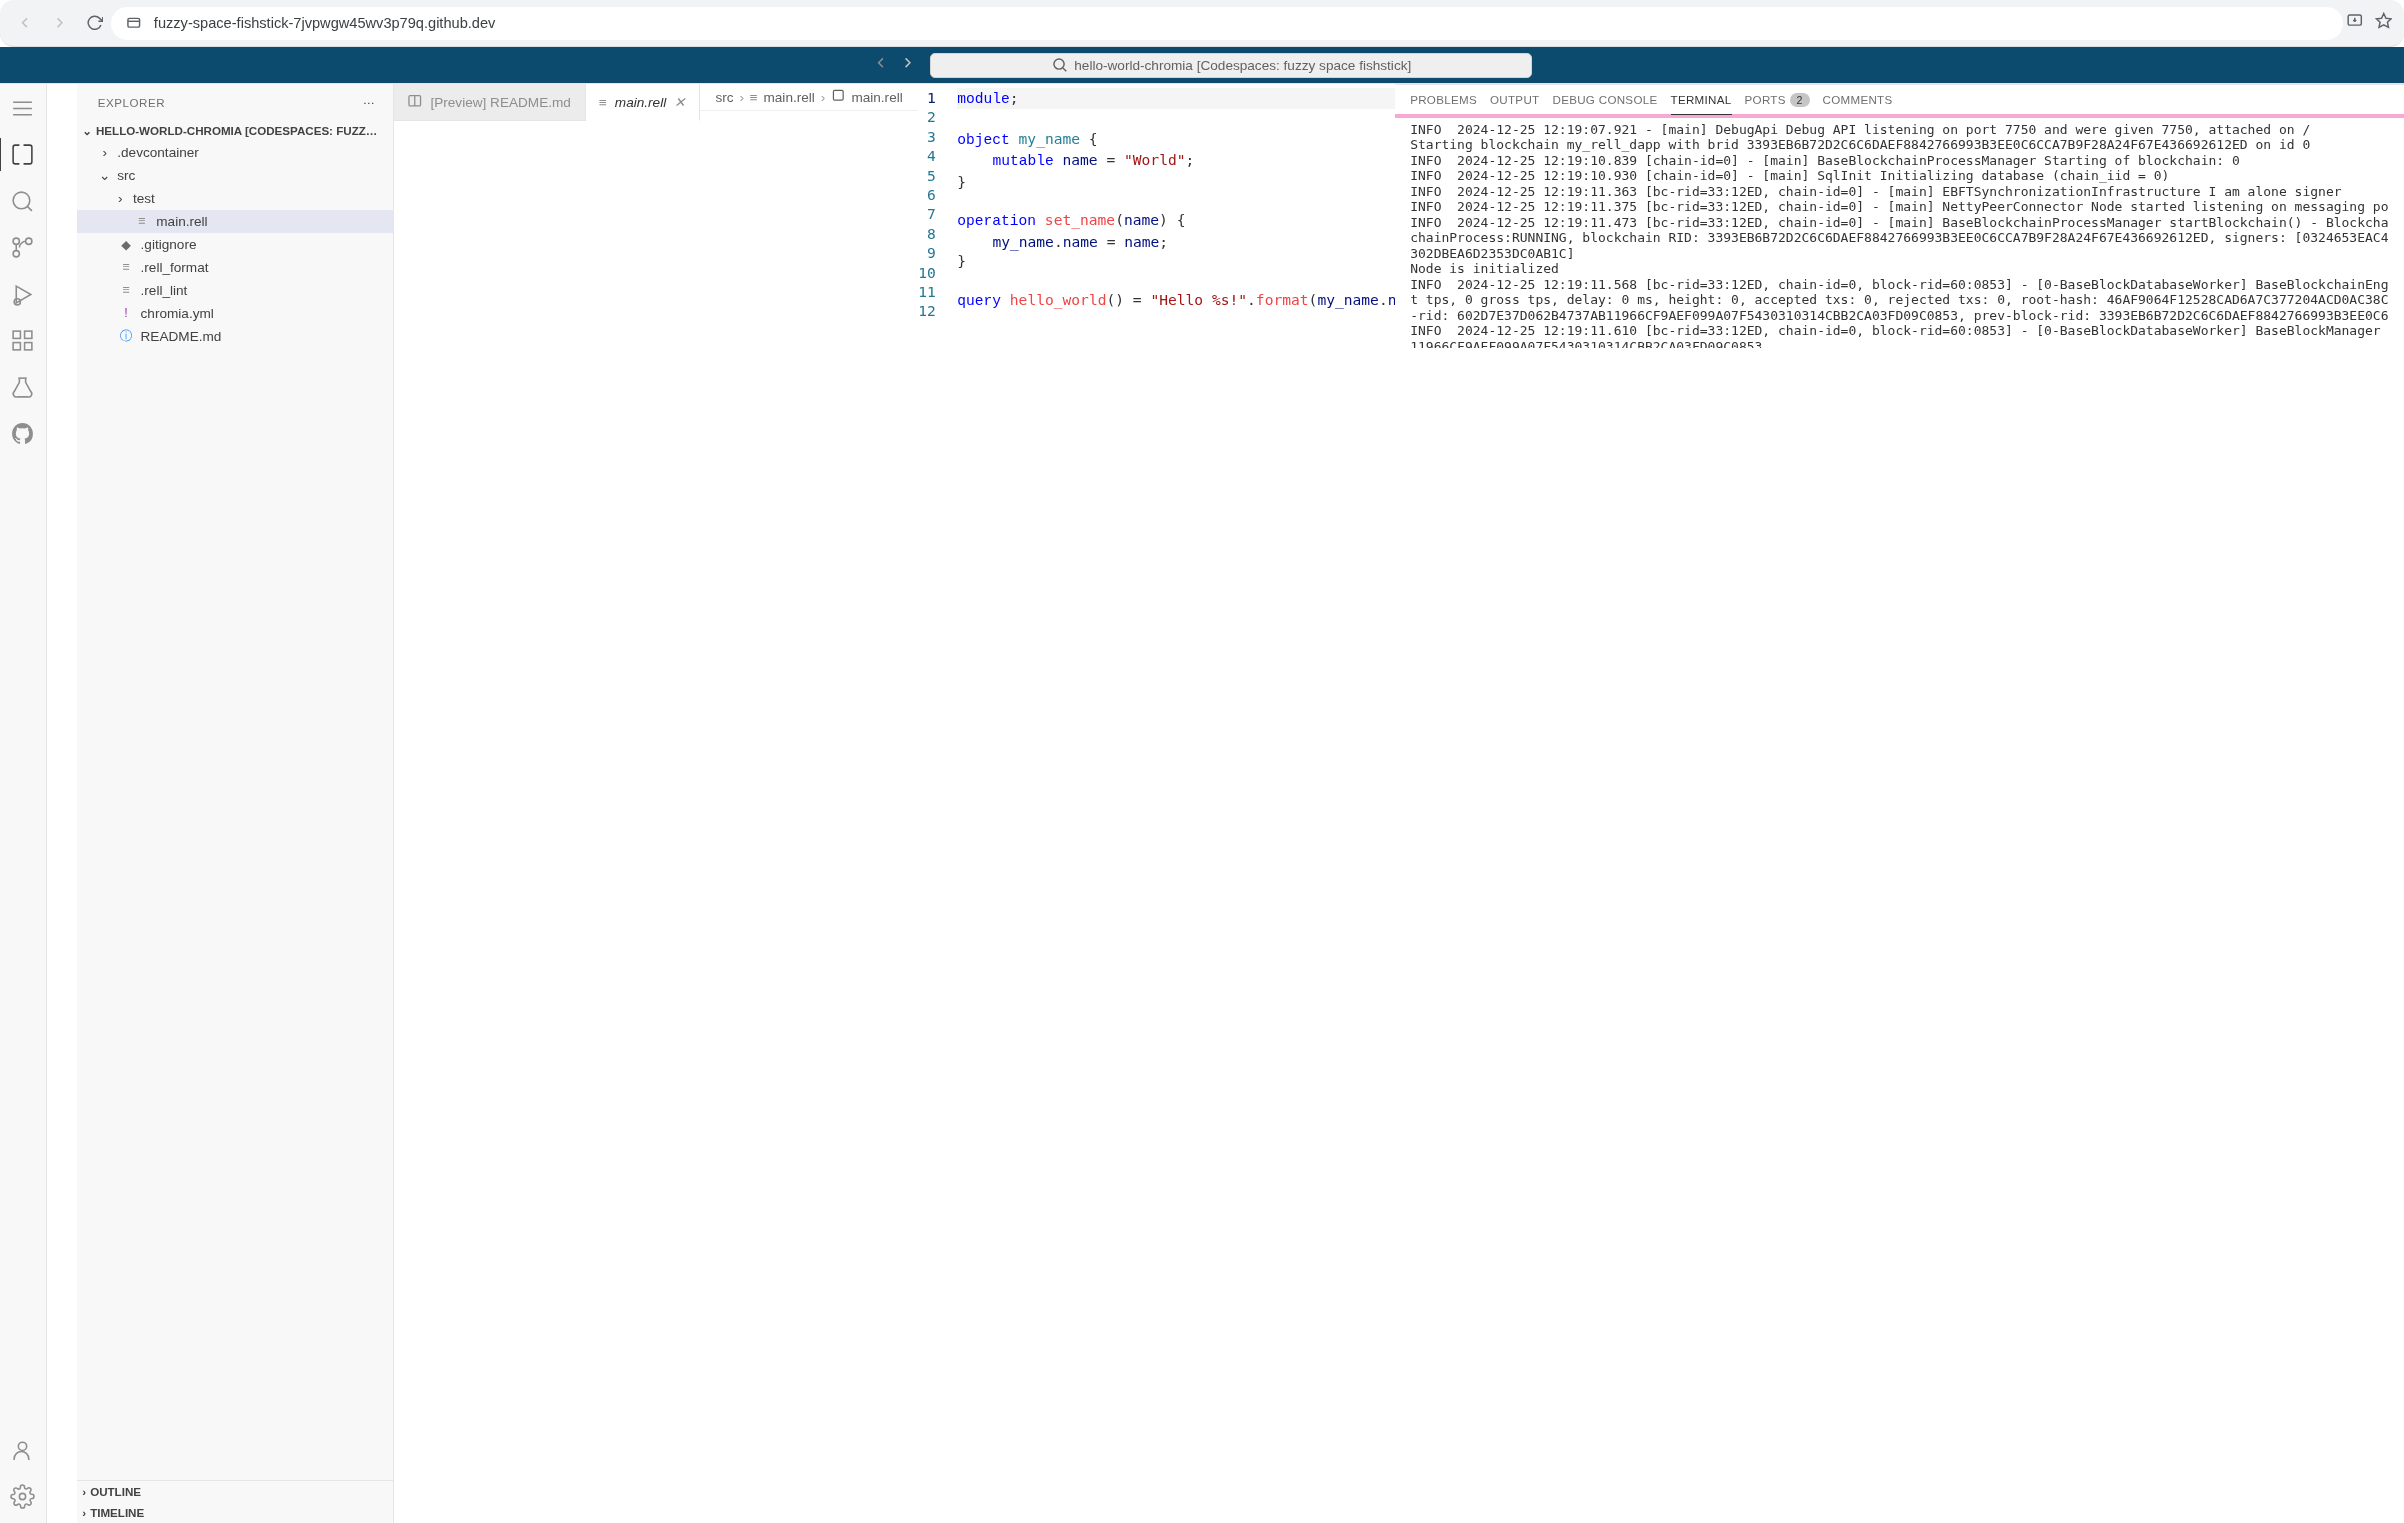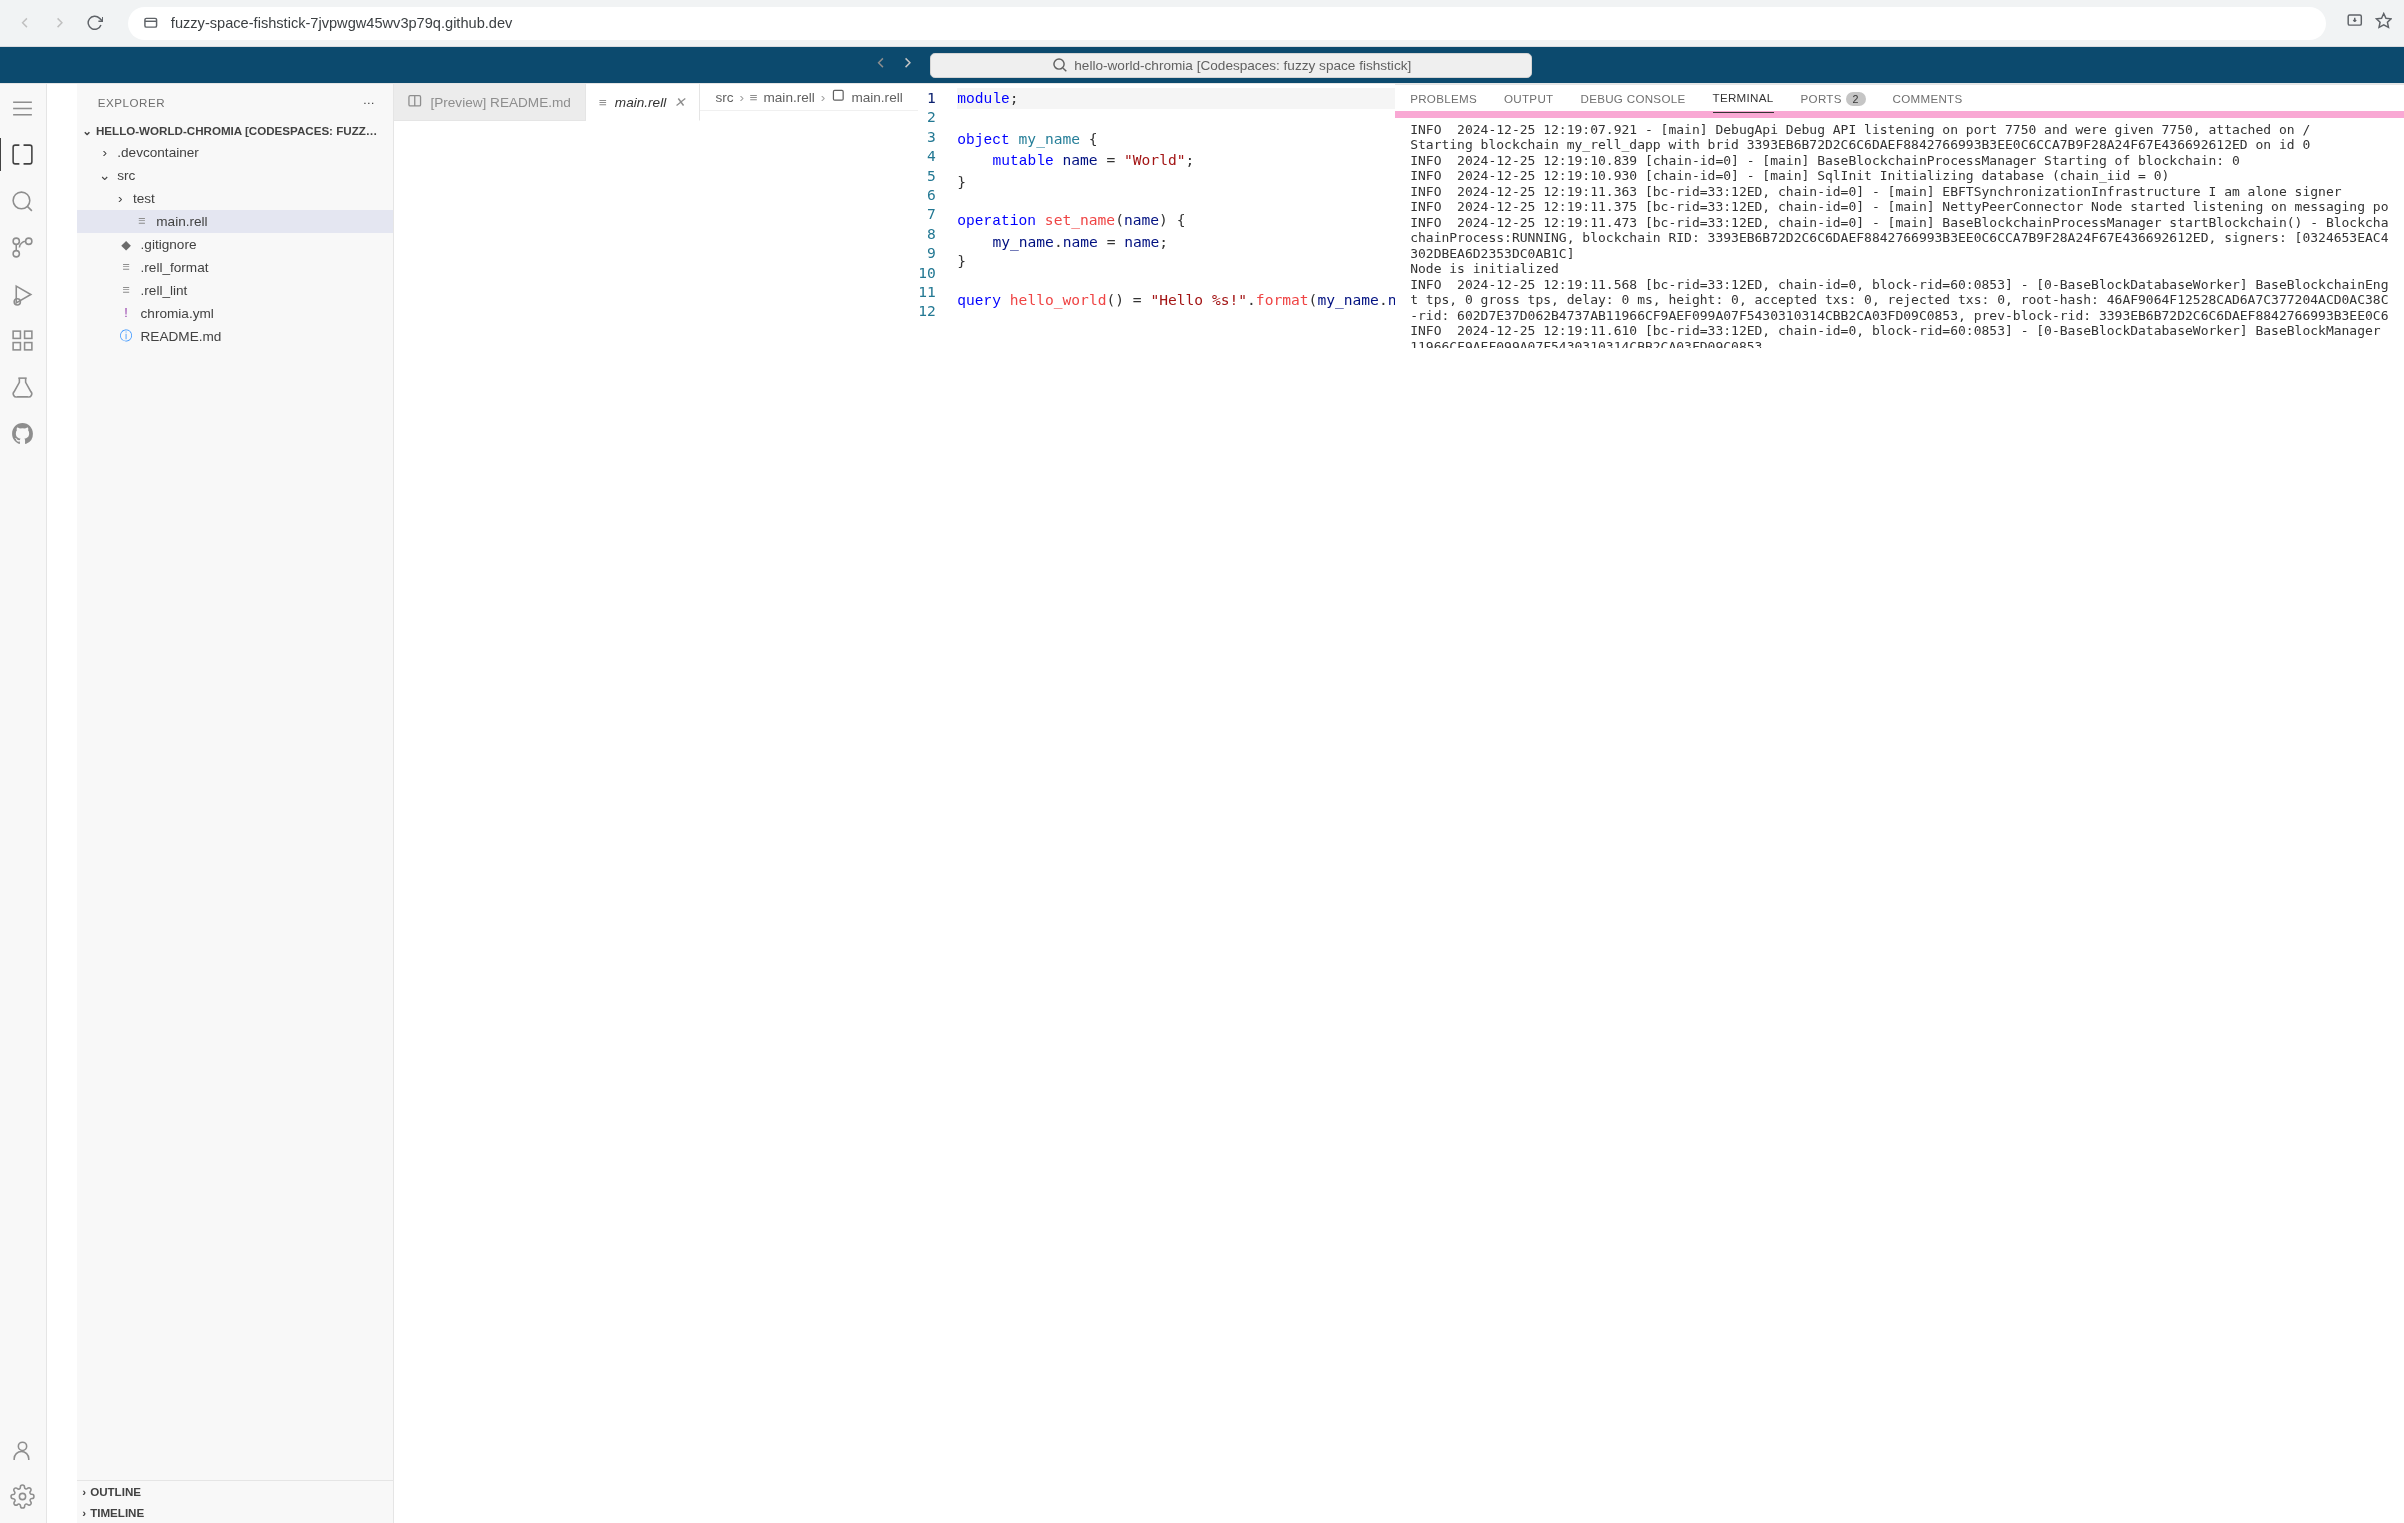--- a/index.html
+++ b/index.html
@@ -1,19 +1,19 @@
 <!DOCTYPE html>
 <html><head>
 <meta charset="utf-8">
 <style>
 * { box-sizing: border-box; margin: 0; padding: 0; }
 body { font-family: -apple-system, BlinkMacSystemFont, "Segoe UI", sans-serif; background: #fff; color: #333; overflow: hidden; height: 100vh; }
 
 
-.browser-bar { height: 47px; background: #f1f3f4; display: flex; align-items: center; padding: 0 11.6px; gap: 20px; border-bottom: 1px solid #dadce0; }
+.browser-bar { height: 47px; background: #f1f3f4; display: flex; align-items: center; padding: 0 11.6px; gap: 3px; border-bottom: 1px solid #dadce0; border-radius: 14px; }
 .browser-nav { display: flex; gap: 7.8px; align-items: center; }
 .nav-btn { width: 27px; height: 27px; display: flex; align-items: center; justify-content: center; color: #5f6368; border-radius: 50%; }
 .nav-btn.disabled { color: #c0c0c0; }
 .url-bar { flex: 1; background: #fff; border-radius: 19.4px; height: 33px; display: flex; align-items: center; padding: 0 13.6px; gap: 9.7px; color: #3c4043; font-size: 14.6px; }
 .url-icon { width: 19.4px; height: 19.4px; color: #5f6368; display: flex; align-items: center; }
 .browser-actions { display: flex; gap: 11.6px; color: #5f6368; }
 
 
 .vscode { display: flex; flex-direction: column; height: calc(100vh - 47px); background: #ffffff; }
 
@@ -63,21 +63,21 @@
 .code-lines { flex: 1; padding: 3.9px 0 0 3.9px; white-space: pre; }
 .tok-kw { color: #0000ff; font-family: Liberation Mono, monospace; }
 .tok-type { color: #267f99; }
 .tok-member { color: #001080; }
 .tok-str { color: #a31515; }
 .tok-func { color: #ef4444; }
 .line.current { background: #f5f5f5; }
 
 
 .panel { height: 264px; border-top: 1px solid #e5e5e5; display: flex; flex-direction: column; background: #fff; }
-.panel-tabs { height: 33px; display: flex; align-items: center; gap: 27px; padding: 0 15.5px; font-size: 11.6px; color: #6f6f6f; border-bottom: 7px solid #f9a8d4; }
+.panel-tabs { height: 33px; display: flex; align-items: center; gap: 13px; padding: 0 15.5px; font-size: 11.6px; color: #6f6f6f; border-bottom: 4px solid #f9a8d4; }
 .panel-tab { letter-spacing: 0.3px; }
 .panel-tab.active { color: #333; border-bottom: 1px solid #333; padding-bottom: 7.8px; margin-bottom: -8.7px; }
 .badge { background: #c5c5c5; color: #333; border-radius: 9.7px; padding: 1px 6.8px; font-size: 10.7px; margin-left: 3.9px; }
 .terminal-content { flex: 1; overflow: auto; font-family: "SF Mono", Menlo, Consolas, monospace; font-size: 13px; line-height: 15.5px; padding: 3.9px 15.5px; color: #333; white-space: pre; }
 
 svg { width: 17.5px; height: 17.5px; }
 .activity-item svg { width: 25px; height: 25px; }
 </style>
 </head>
 <body>

